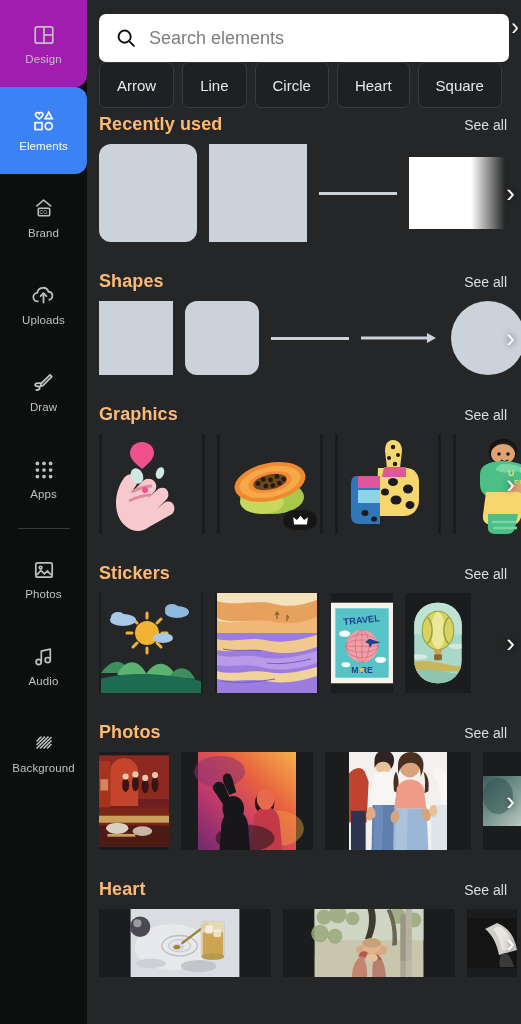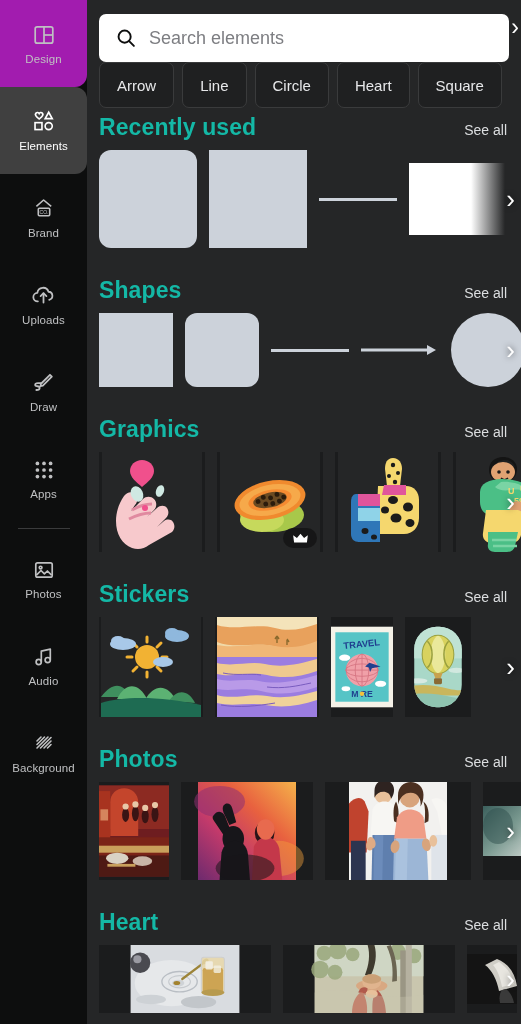--- a/index.html
+++ b/index.html
@@ -36,21 +36,21 @@
     color: #bfc0c2;
   }
   .nav-item .ico svg { display: block; }
   .nav-item .lbl {
     font-size: 11.5px;
     color: #bfc0c2;
     letter-spacing: .1px;
     line-height: 1;
     white-space: nowrap;
   }
-  .nav-item.active { background: #404040; border-radius: 0 12px 12px 0; }
+  .nav-item.active { background: #3b82f6; border-radius: 0 12px 12px 0; }
   .nav-item.active .ico, .nav-item.active .lbl { color: #ffffff; }
   .nav-item.cap-top { border-radius: 0 0 12px 0; background: #a21caf; }
   .sidebar-divider {
     width: 52px; height: 1px;
     background: #3a3b3c;
     margin: 6px auto 6px auto;
   }
 
   
   .panel {
@@ -126,21 +126,21 @@
     overflow: hidden;
   }
   .section { position: relative; }
   .section-head {
     display: flex;
     align-items: baseline;
     justify-content: space-between;
     padding: 0 14px 0 12px;
     margin-bottom: 9px;
   }
-  .section-title { font-size: 23px; color: #14b8a6; font-weight: 700; letter-spacing: .1px; }
+  .section-title { font-size: 18px; color: #fdba74; font-weight: 700; letter-spacing: .1px; }
   .see-all { font-size: 14px; color: #dcdee0; font-weight: 400; cursor: pointer; }
 
   .row {
     display: flex;
     align-items: center;
     gap: 12px;
     padding-left: 12px;
     position: relative;
     overflow: hidden;
   }

